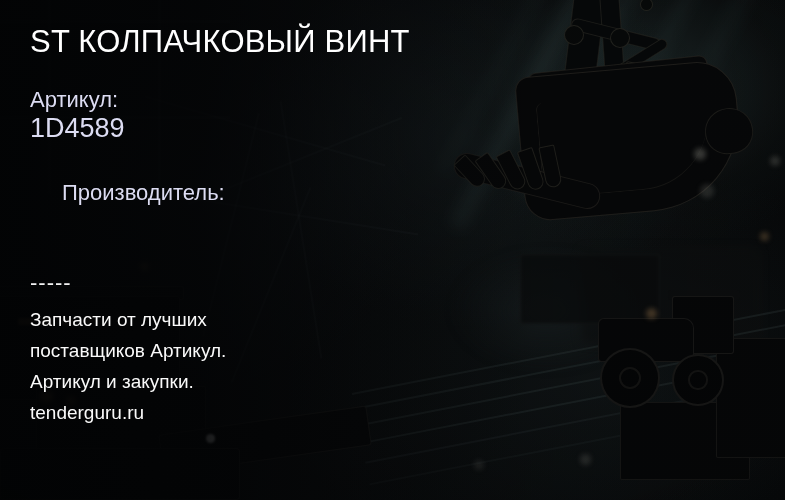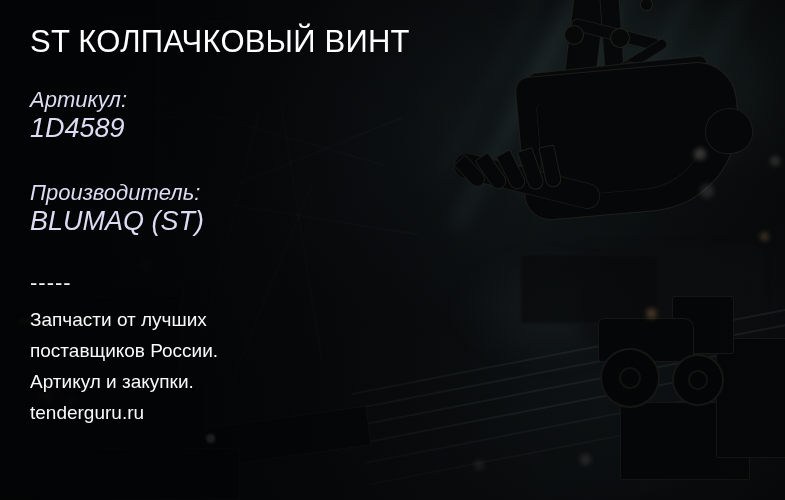--- a/index.html
+++ b/index.html
@@ -215,37 +215,37 @@
 
   .title {
     position:absolute; left:0; top:24px;
     font-size: 31px;
     font-weight: 400;
     color: #ffffff;
     letter-spacing: .2px;
     white-space: nowrap;
   }
 
-  .field { position:absolute; left:0;font-style:italic; }
+  .field { position:absolute; left:0; }
   .field-label {
     font-size: 22px;
     font-weight: 400;
     color: #dcdcf2;
     line-height: 28px;
     white-space: nowrap;
   }
   .field-value {
     font-size: 27px;
     font-weight: 400;
     color: #dcdcf2;
     line-height: 29px;
     white-space: nowrap;
   }
   .field.article      { top: 86px; }
-  .field.manufacturer { top: 179px; }
+  .field.manufacturer { top: 179px; margin-left: 32px; }
 
   .separator {
     position:absolute; left:0; top:272px;
     font-size: 22px;
     color: #f2f2f2;
     letter-spacing: 1px;
     line-height: 22px;
   }
 
   .promo {
@@ -363,26 +363,25 @@
 
     <div class="title">ST КОЛПАЧКОВЫЙ ВИНТ</div>
 
     <div class="field article">
       <div class="field-label">Артикул:</div>
       <div class="field-value">1D4589</div>
     </div>
 
     <div class="field manufacturer">
       <div class="field-label">Производитель:</div>
-      <div class="field-value">BLUMAQ (ST)</div>
     </div>
 
     <div class="separator">-----</div>
 
     <div class="promo">
       <div>Запчасти от лучших</div>
-      <div>поставщиков России.</div>
+      <div>поставщиков Артикул.</div>
       <div>Артикул и закупки.</div>
       <div class="site">tenderguru.ru</div>
     </div>
 
   </div>
 </div>
 
 </body></html>

